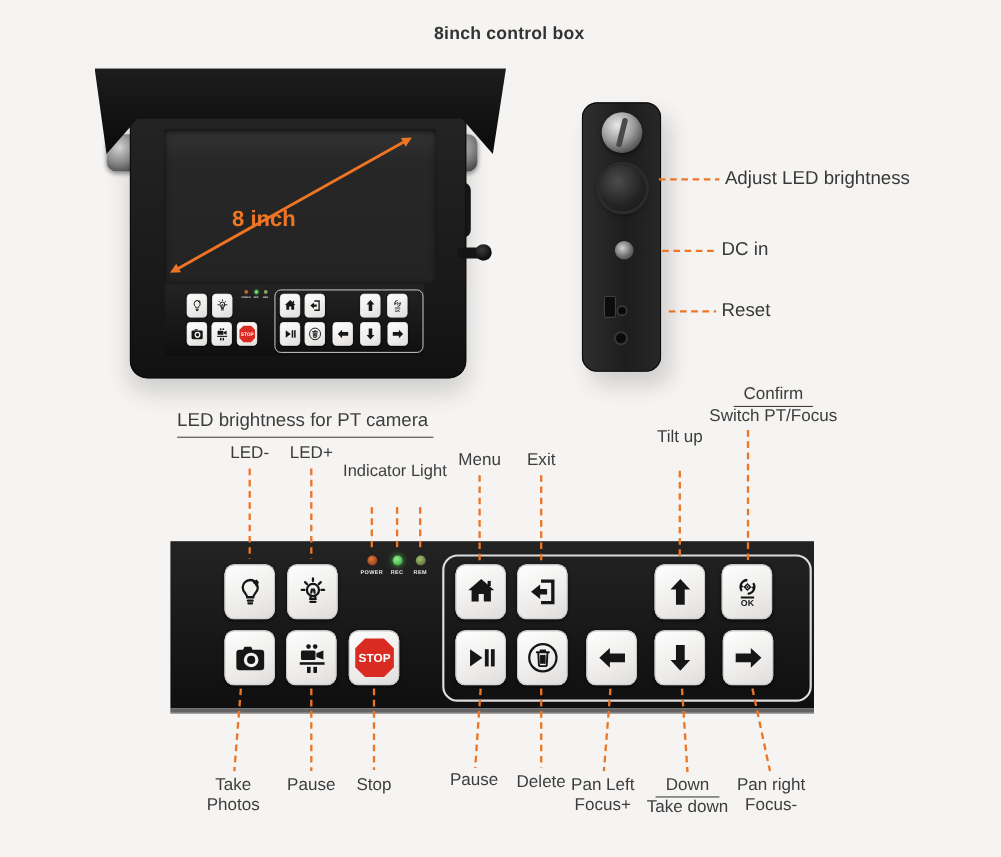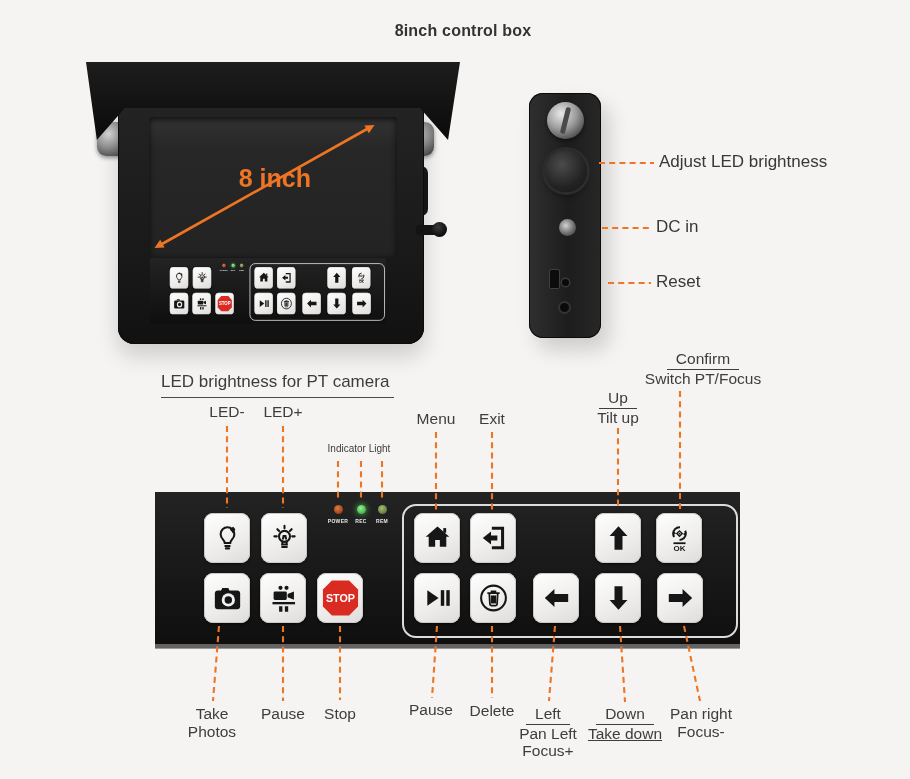--- a/index.html
+++ b/index.html
@@ -19,22 +19,22 @@
   .screen{position:absolute;left:149px;top:117px;width:248px;height:140px;border-radius:3px;
          background:linear-gradient(180deg,#333 0%,#272727 22%,#232323 100%);
          box-shadow:inset 0 2px 6px rgba(0,0,0,.75);}
   .hood{position:absolute;left:86px;top:62px;width:374px;height:78px;
          background:linear-gradient(180deg,#1d1d1d,#0d0d0d 85%);
          clip-path:polygon(0 0,100% 0,96.8% 100%,89.3% 59%,10.4% 59%,2.9% 100%);}
   .plug{position:absolute;left:416px;top:225px;width:26px;height:10px;background:#141414;border-radius:3px;}
   .plug i{position:absolute;right:-5px;top:-3px;width:15px;height:15px;border-radius:50%;
          background:radial-gradient(circle at 40% 35%,#3a3a3a,#0d0d0d 70%);}
   .measure{position:absolute;left:0;top:0;pointer-events:none;}
-  .inch{position:absolute;left:211px;top:164px;width:100px;text-align:right;
-        font-size:25px;font-weight:bold;color:#ED7524;}
+  .inch{position:absolute;left:211px;top:188px;width:100px;text-align:left;
+        font-size:20px;font-weight:bold;color:#ED7524;}
   #mini-slot{position:absolute;left:150px;top:258px;width:236px;height:67px;}
 
   
   .sv-body{position:absolute;left:529px;top:93px;width:72px;height:245px;border-radius:14px;
         background:linear-gradient(90deg,#2f2f2f,#1d1d1d 55%,#272727);
         box-shadow:inset 0 0 0 1px #0a0a0a, 8px 12px 20px rgba(0,0,0,.16);}
   .sv-screw{position:absolute;left:547px;top:102px;width:37px;height:37px;border-radius:50%;
         background:radial-gradient(circle at 38% 32%,#e9e9e9,#9b9b9b 45%,#4e4e4e 78%,#2e2e2e);
         box-shadow:0 2px 4px rgba(0,0,0,.5);}
   .sv-screw:after{content:"";position:absolute;left:16px;top:5px;width:5px;height:27px;background:#4a4a4a;
@@ -69,22 +69,22 @@
   .dot{position:absolute;width:9px;height:9px;border-radius:50%;top:13px;}
   .dot.p{left:179px;background:radial-gradient(circle at 40% 35%,#e07a3a,#7c2d12);}
   .dot.r{left:202px;background:radial-gradient(circle at 40% 35%,#8df58b,#2f9337);box-shadow:0 0 6px #51c553;}
   .dot.m{left:223px;background:radial-gradient(circle at 40% 35%,#a6bd6e,#46602e);}
   .dot-label{position:absolute;top:26px;width:34px;text-align:center;font-size:5px;font-weight:bold;
         color:#e8e8e8;letter-spacing:.3px;}
 
   
   .heading{position:absolute;left:145px;top:372px;font-size:17px;color:#3d3d3d;
         border-bottom:1.5px solid #4a4a4a;padding:0 5px 5px 0;margin-left:16px;}
-  .ind-heading{position:absolute;left:289px;top:443px;width:140px;text-align:center;
-        font-size:10px;color:#3d3d3d;}
+  .ind-heading{position:absolute;left:289px;top:420px;width:140px;text-align:center;
+        font-size:15px;color:#3d3d3d;}
   .lbl-group{position:absolute;width:150px;text-align:center;font-size:15.5px;color:#3d3d3d;line-height:17.5px;}
   .lbl-group .ul{display:inline-block;border-bottom:1.5px solid #3e3e3e;padding:0 9px 1px;}
   #connect-layer{position:absolute;left:0;top:0;pointer-events:none;}
 </style>
 </head>
 <body>
 
 <div class="canvas">
 
   <div class="title">8inch control box</div>
@@ -127,21 +127,20 @@
       <div class="lbl-group" style="left: 208px; top: 403px;">
         <div><span>LED+</span></div>
       </div>
       <div class="lbl-group" style="left: 361px; top: 410px;">
         <div><span>Menu</span></div>
       </div>
       <div class="lbl-group" style="left: 417px; top: 410px;">
         <div><span>Exit</span></div>
       </div>
       <div class="lbl-group" style="left: 543px; top: 389px;">
-        <div><span class="ul">Up</span></div>
         <div><span>Tilt up</span></div>
       </div>
       <div class="lbl-group" style="left: 628px; top: 350px;">
         <div><span class="ul">Confirm</span></div>
         <div><span>Switch PT/Focus</span></div>
       </div>
     </div>
   <div id="labels-bottom">
       <div class="lbl-group" style="left: 137px; top: 705px;">
         <div><span>Take</span></div>
@@ -153,25 +152,24 @@
       <div class="lbl-group" style="left: 265px; top: 705px;">
         <div><span>Stop</span></div>
       </div>
       <div class="lbl-group" style="left: 356px; top: 701px;">
         <div><span>Pause</span></div>
       </div>
       <div class="lbl-group" style="left: 417px; top: 702px;">
         <div><span>Delete</span></div>
       </div>
       <div class="lbl-group" style="left: 473px; top: 705px;">
-        <div><span class="ul">Left</span></div>
         <div><span>Pan Left</span></div>
         <div><span>Focus+</span></div>
       </div>
-      <div class="lbl-group" style="left: 550px; top: 705px; text-decoration: underline;">
+      <div class="lbl-group" style="left: 550px; top: 705px;">
         <div><span class="ul">Down</span></div>
         <div><span>Take down</span></div>
       </div>
       <div class="lbl-group" style="left: 626px; top: 705px;">
         <div><span>Pan right</span></div>
         <div><span>Focus-</span></div>
       </div>
     </div>
 
   <div class="panel" id="big-panel">

